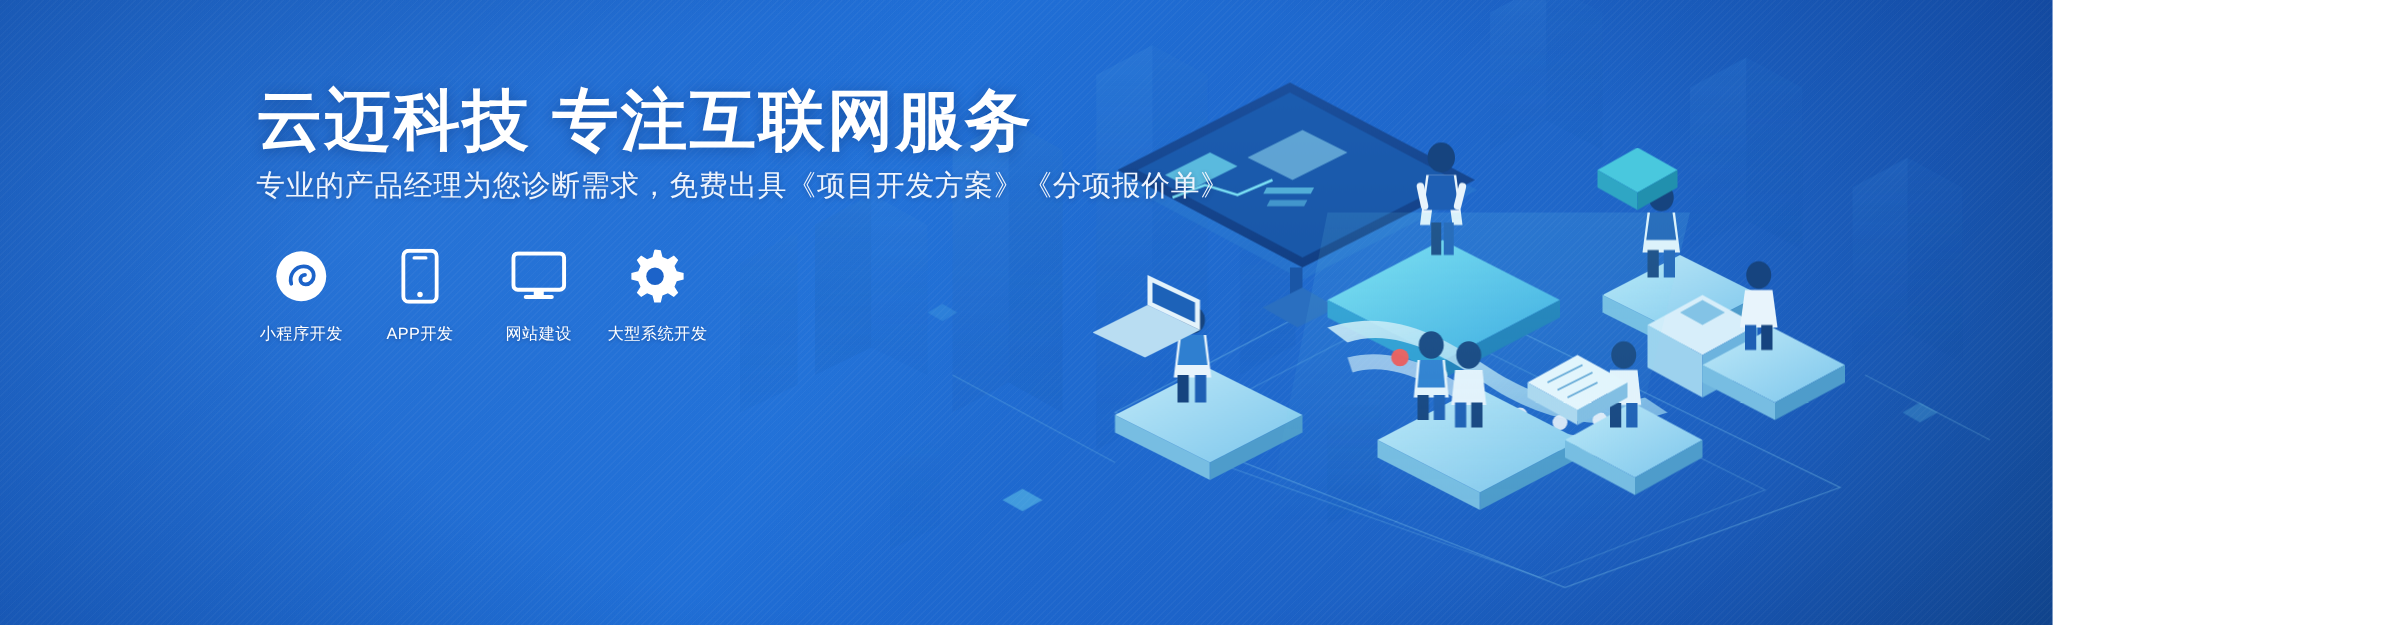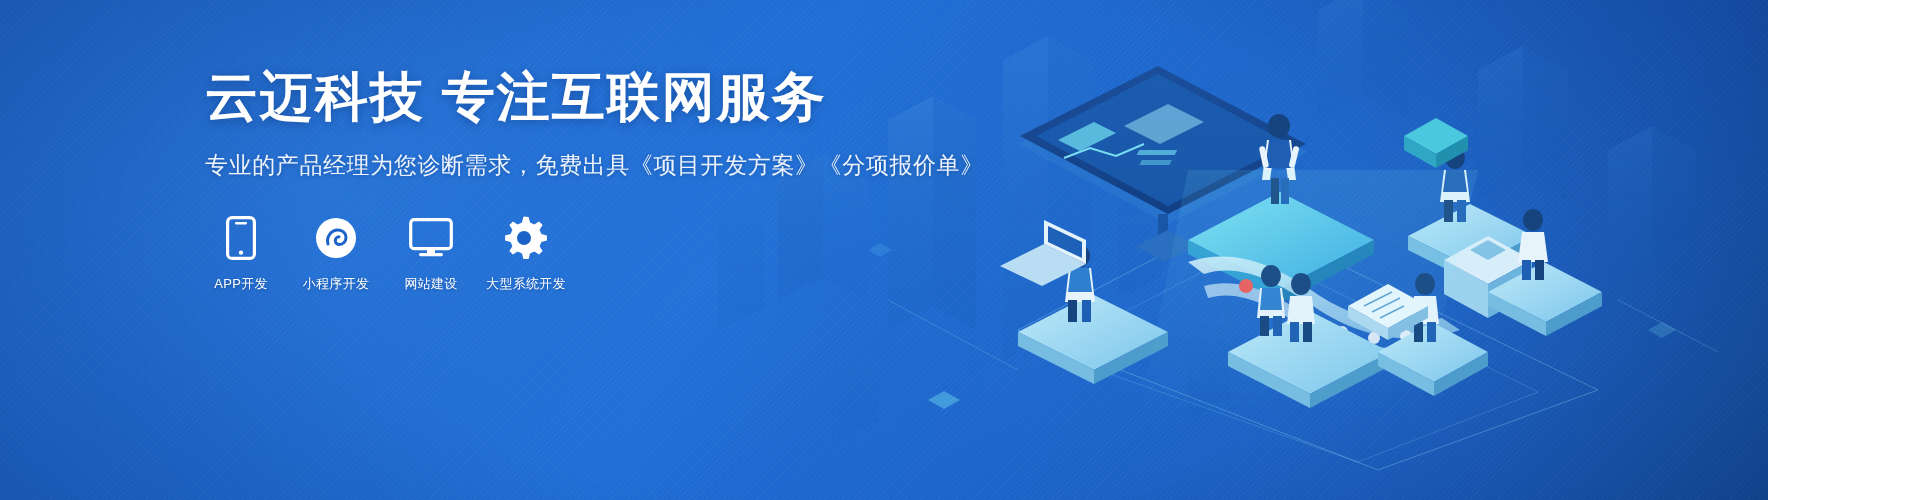--- a/index.html
+++ b/index.html
@@ -1,21 +1,21 @@
 <!DOCTYPE html>
 <html><head>
 <meta charset="utf-8">
 <style>
   * { margin:0; padding:0; box-sizing:border-box; }
   html, body {
     width:1920px; height:500px; overflow:hidden;
     font-family:"Liberation Sans", sans-serif;
   }
   .banner {
-    position:relative; width:1768px; height:500px;
+    position:relative; width:1642px; height:500px;
     background:
       radial-gradient(ellipse 1100px 700px at 74% 52%, rgba(40,120,215,0.55) 0%, rgba(23,86,190,0.0) 62%),
       radial-gradient(ellipse 900px 600px at 18% 38%, rgba(52,135,230,0.45) 0%, rgba(24,92,200,0) 65%),
       linear-gradient(118deg, #1b5fc4 0%, #1c63c9 20%, #1f6ed6 42%, #1a5fc6 63%, #154fae 85%, #11458f 100%);
     overflow:hidden;
   }
   
   .tex {
     position:absolute; inset:0;
     background-image:repeating-linear-gradient(135deg, rgba(255,255,255,0.030) 0 1px, rgba(255,255,255,0) 1px 4px);
@@ -27,21 +27,21 @@
     pointer-events:none;
   }
 
   
   .content { position:absolute; left:205px; top:66px; width:760px; z-index:40; }
   .title {
     font-size:53px; font-weight:bold; color:#ffffff; letter-spacing:2px;
     line-height:1.18; white-space:nowrap;
     text-shadow:0 2px 10px rgba(0,30,80,0.35);
   }
-  .sub { margin-top:18px; }
+  .sub { margin-top:1px; }
   .sub-line {
     font-size:23px; color:#eef4fd; line-height:1.62; letter-spacing:0.6px;
     white-space:nowrap; text-shadow:0 1px 4px rgba(0,25,70,0.30);
   }
 
   
   .icons { display:flex; margin-top:30px; }
   .icon-item {
     width:72px; display:flex; flex-direction:column; align-items:center;
     margin-right:23px;
@@ -292,38 +292,38 @@
     <h1 class="title">云迈科技 专注互联网服务</h1>
 
     <div class="sub">
       <div class="sub-line">专业的产品经理为您诊断需求，免费出具《项目开发方案》《分项报价单》</div>
     </div>
 
     <div class="icons">
 
       <div class="icon-item">
         <span class="glyph">
+          <svg width="42" height="42" viewBox="0 0 42 42">
+            <circle cx="21" cy="21" r="20" fill="#ffffff"></circle>
+            <path d="M13 27 C11 20 16 13 23 13 C28 13 31 16.5 31 20.5 C31 24.5 28 27.5 24.5 27.5 C22 27.5 20.3 25.8 20.3 23.6 C20.3 21.4 22 19.8 24 19.8" fill="none" stroke="#1c63c9" stroke-width="3" stroke-linecap="round"></path>
+            <path d="M21 13 L21 33" stroke="#1c63c9" stroke-width="3" stroke-linecap="round" opacity="0"></path>
+          </svg>
+        </span>
+        <span class="icon-label">小程序开发</span>
+      </div>
+
+      <div class="icon-item">
+        <span class="glyph">
           <svg width="30" height="44" viewBox="0 0 30 44">
             <rect x="1.6" y="1.6" width="26.8" height="40.8" rx="4.5" fill="none" stroke="#ffffff" stroke-width="3.2"></rect>
             <rect x="9" y="6" width="12" height="2.6" rx="1.3" fill="#ffffff"></rect>
             <circle cx="15" cy="36.6" r="2.2" fill="#ffffff"></circle>
           </svg>
         </span>
         <span class="icon-label">APP开发</span>
-      </div>
-
-      <div class="icon-item">
-        <span class="glyph">
-          <svg width="42" height="42" viewBox="0 0 42 42">
-            <circle cx="21" cy="21" r="20" fill="#ffffff"></circle>
-            <path d="M13 27 C11 20 16 13 23 13 C28 13 31 16.5 31 20.5 C31 24.5 28 27.5 24.5 27.5 C22 27.5 20.3 25.8 20.3 23.6 C20.3 21.4 22 19.8 24 19.8" fill="none" stroke="#1c63c9" stroke-width="3" stroke-linecap="round"></path>
-            <path d="M21 13 L21 33" stroke="#1c63c9" stroke-width="3" stroke-linecap="round" opacity="0"></path>
-          </svg>
-        </span>
-        <span class="icon-label">小程序开发</span>
       </div>
 
 
       <div class="icon-item">
         <span class="glyph">
           <svg width="44" height="40" viewBox="0 0 44 40">
             <rect x="1.7" y="1.7" width="40.6" height="29" rx="3.5" fill="none" stroke="#ffffff" stroke-width="3.2"></rect>
             <rect x="18" y="30.5" width="8" height="5" fill="#ffffff"></rect>
             <rect x="10" y="35" width="24" height="3.2" rx="1.6" fill="#ffffff"></rect>
           </svg>

